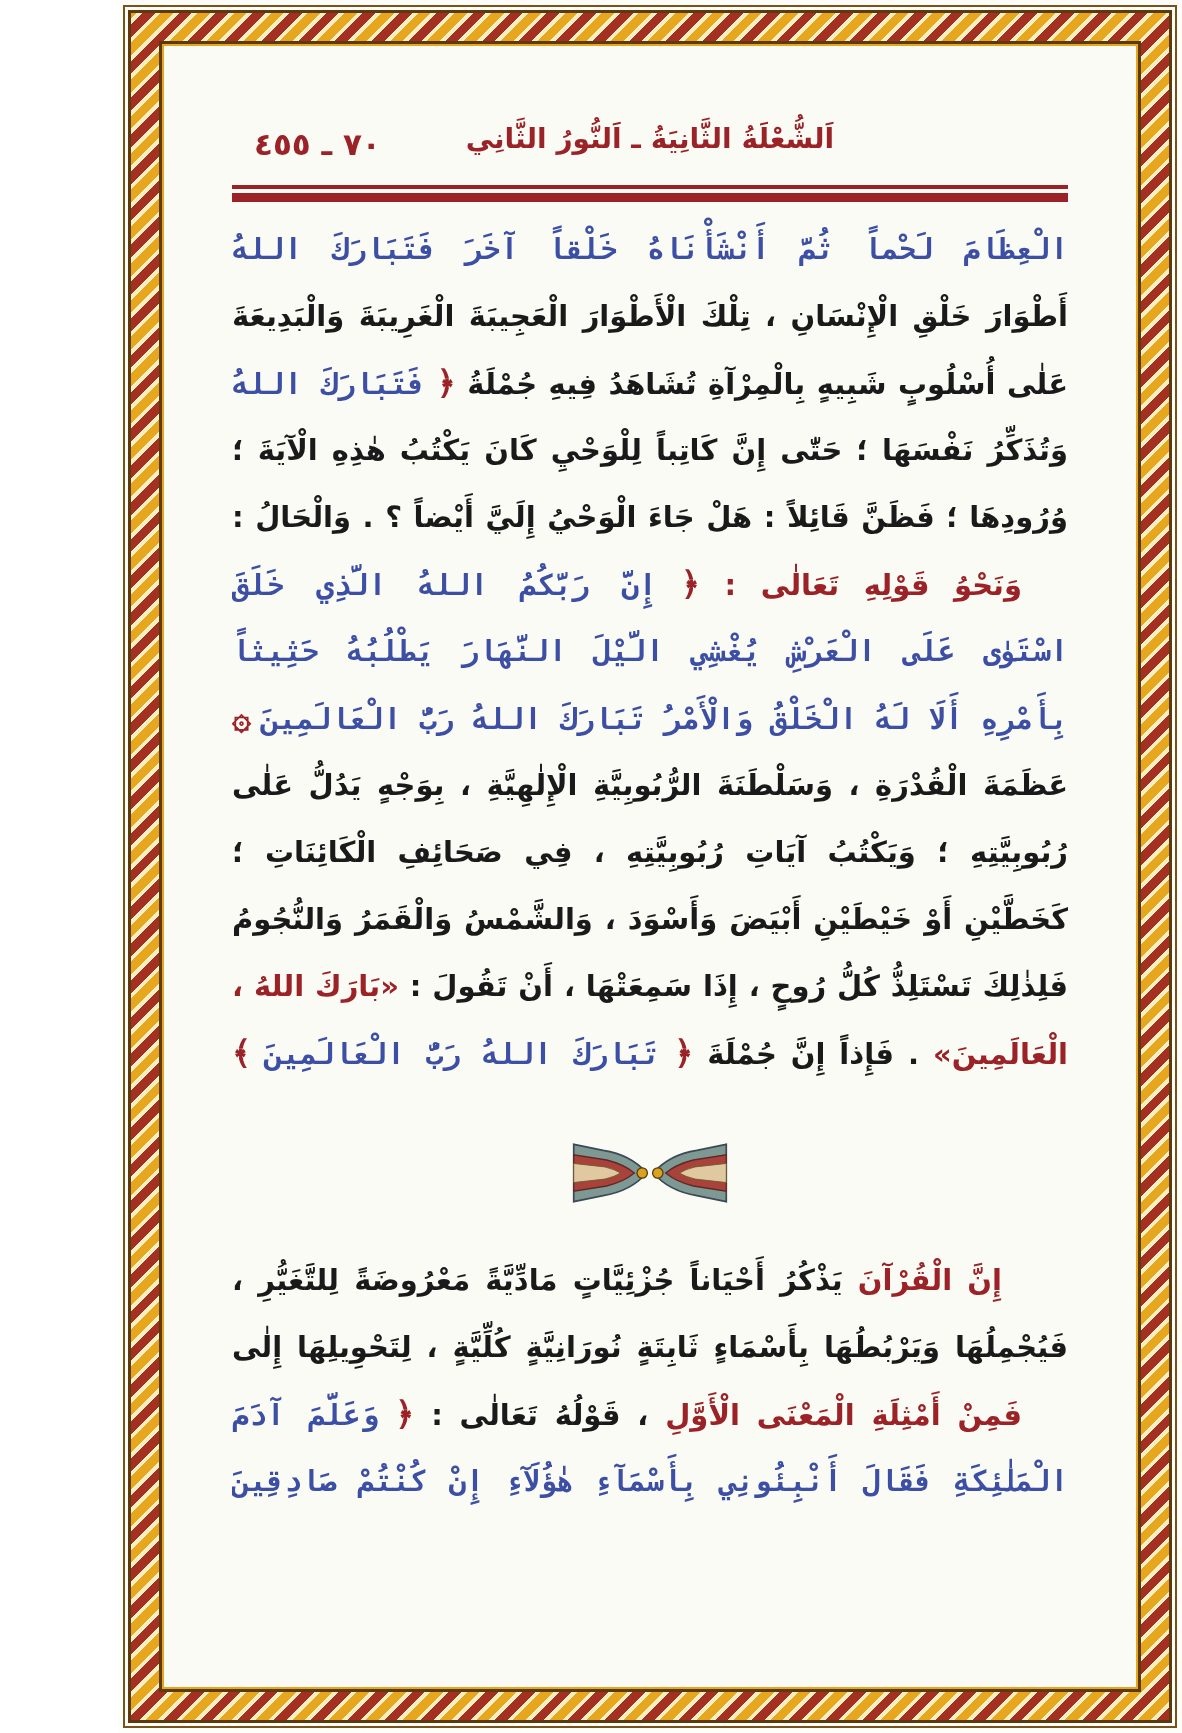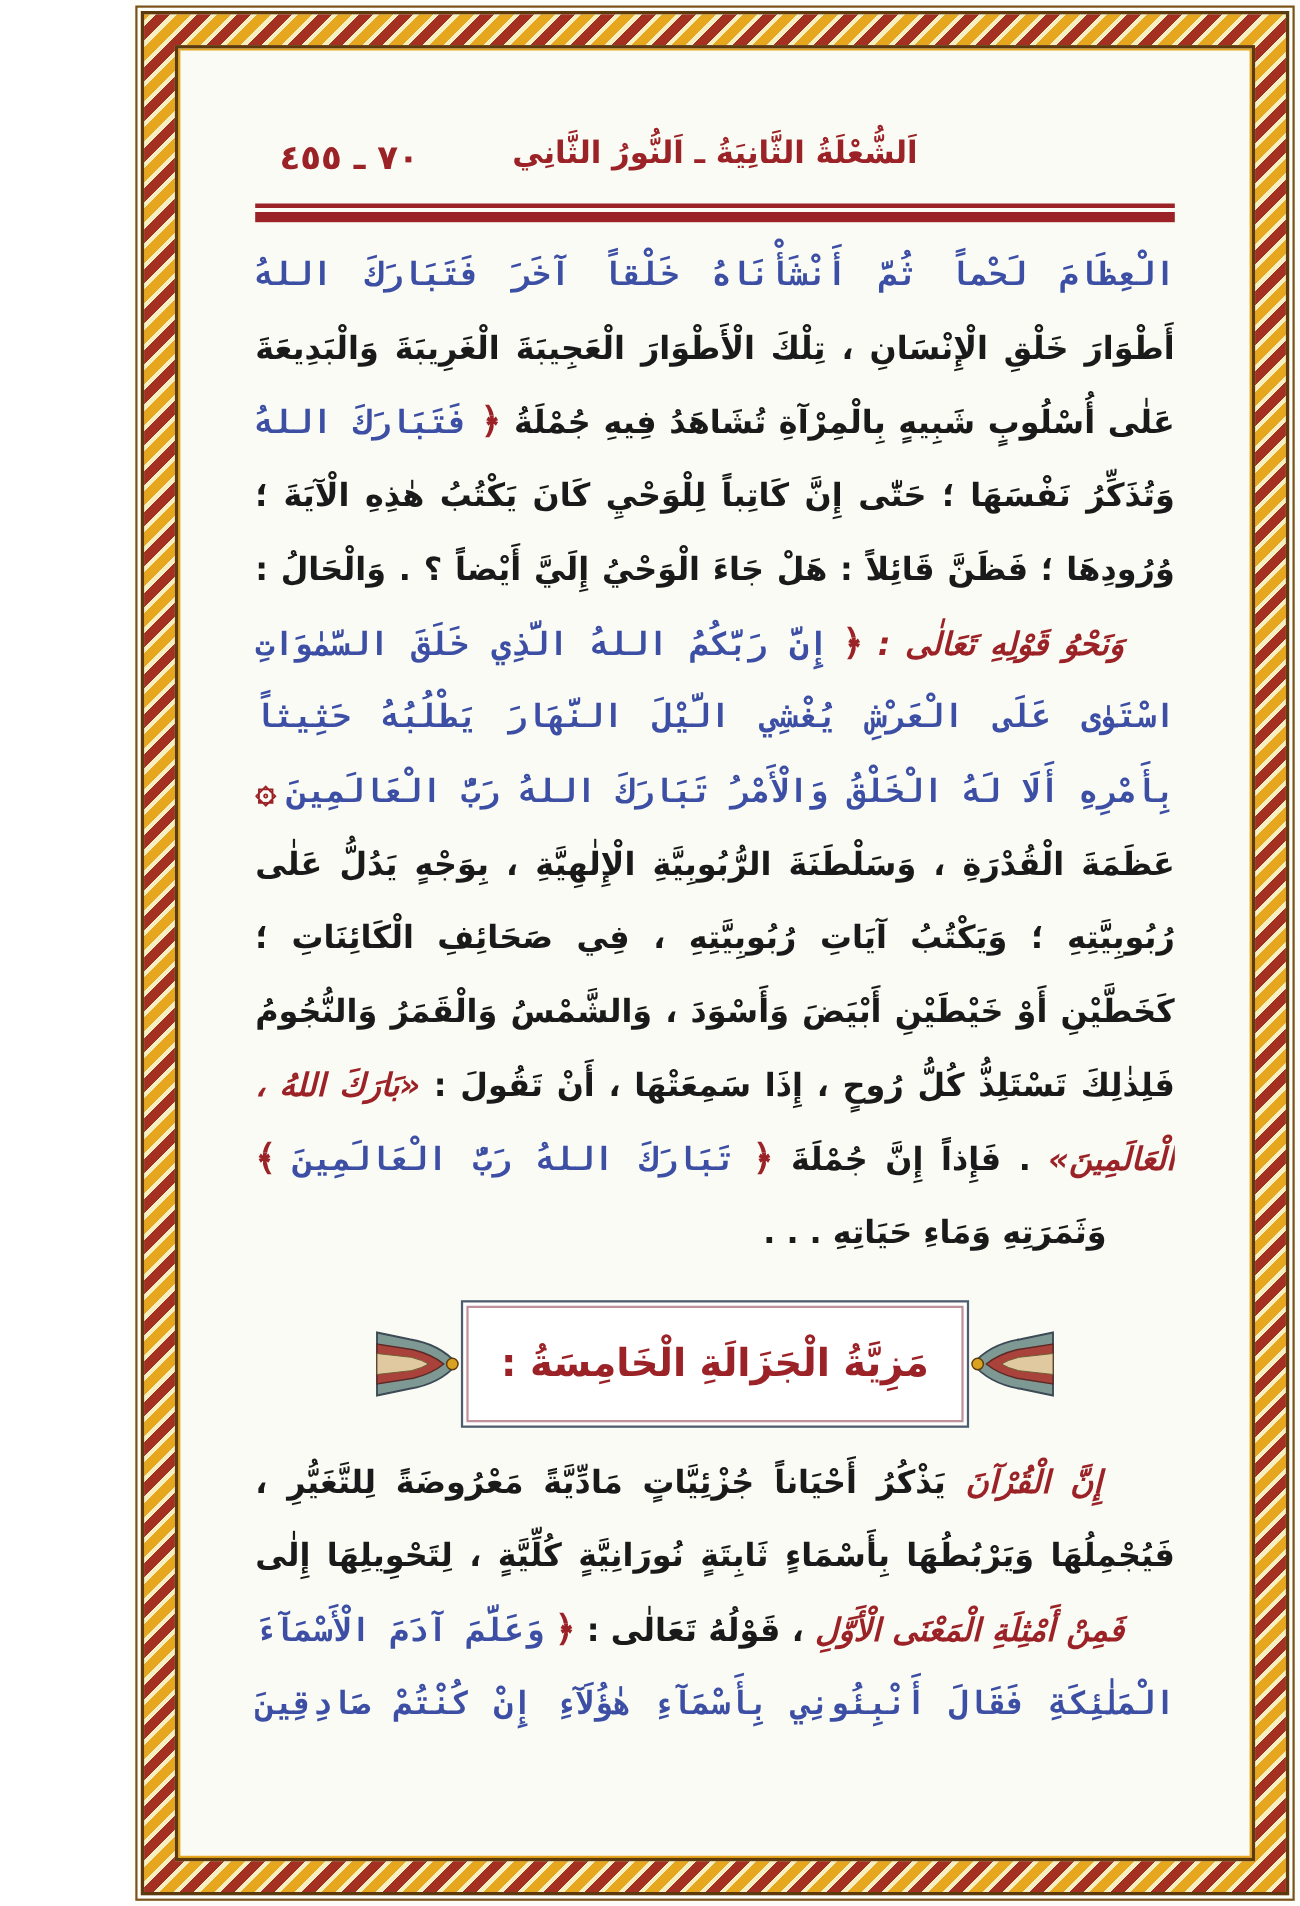--- a/index.html
+++ b/index.html
@@ -57,21 +57,21 @@
     height:67px;line-height:67px;
     font-size:29px;font-weight:bold;
     white-space:nowrap;
     text-align:justify;
     
   }
   .line.full{text-align-last:justify;white-space:normal;overflow:hidden;}
   .line.last{text-align:right;text-align-last:right;}
   .seg-body{color:var(--body);}
   .seg-verse{color:var(--blue);font-family:Liberation Mono, monospace;}
-  .seg-red{color:var(--red);font-style:italic;}
+  .seg-red{color:var(--red);}
   .seg-orn{color:var(--red);font-size:1.12em;}
   
   .heading-wrap{
     display:flex;align-items:center;justify-content:center;
     margin:26px auto 14px;height:120px;
   }
   .hbox{
     width:458px;height:112px;
     background:#ffffff;
     border:2px solid #4c5e6e;
@@ -109,35 +109,31 @@
           <div class="line full"><span class="seg-body">وَتُذَكِّرُ نَفْسَهَا ؛ حَتّٰى إِنَّ كَاتِباً لِلْوَحْيِ كَانَ يَكْتُبُ هٰذِهِ الْآيَةَ ؛ فَذَكَرَ هٰذِهِ الْكَلِمَةَ قَبْلَ</span></div>
           <div class="line full"><span class="seg-body">وُرُودِهَا ؛ فَظَنَّ قَائِلاً : هَلْ جَاءَ الْوَحْيُ إِلَيَّ أَيْضاً ؟ . وَالْحَالُ : أَنَّهُ كَمَالُ نِظَامِ الْكَلَامِ الْأَوَّلِ ،</span></div>
           <div class="line full" style="padding-right: 46px;"><span class="seg-red">وَنَحْوُ قَوْلِهِ تَعَالٰى :</span> <span class="seg-orn">﴿</span> <span class="seg-verse">إِنَّ رَبَّكُمُ اللهُ الَّذِي خَلَقَ السَّمٰوَاتِ وَالْأَرْضَ فِي سِتَّةِ أَيَّامٍ ثُمَّ</span></div>
           <div class="line full"><span class="seg-verse">اسْتَوٰى عَلَى الْعَرْشِ يُغْشِي الَّيْلَ النَّهَارَ يَطْلُبُهُ حَثِيثاً وَالشَّمْسَ وَالْقَمَرَ وَالنُّجُومَ مُسَخَّرَاتٍ</span></div>
           <div class="line full"><span class="seg-verse">بِأَمْرِهِ أَلَا لَهُ الْخَلْقُ وَالْأَمْرُ تَبَارَكَ اللهُ رَبُّ الْعَالَمِينَ</span> <span class="seg-orn">۞ ﴾</span> <span class="seg-body">؛ فَإِنَّ الْقُرْآنَ يُبَيِّنُ فِي هٰذِهِ الْآيَةِ ،</span></div>
           <div class="line full"><span class="seg-body">عَظَمَةَ الْقُدْرَةِ ، وَسَلْطَنَةَ الرُّبُوبِيَّةِ الْإِلٰهِيَّةِ ، بِوَجْهٍ يَدُلُّ عَلٰى قَدِيرٍ ذِي جَلَالٍ اسْتَوٰى عَلٰى عَرْشِ</span></div>
           <div class="line full"><span class="seg-body">رُبُوبِيَّتِهِ ؛ وَيَكْتُبُ آيَاتِ رُبُوبِيَّتِهِ ، فِي صَحَائِفِ الْكَائِنَاتِ ؛ وَيُحَوِّلُ اللَّيْلَ وَالنَّهَارَ مُتَعَاقِبَيْنِ</span></div>
           <div class="line full"><span class="seg-body">كَخَطَّيْنِ أَوْ خَيْطَيْنِ أَبْيَضَ وَأَسْوَدَ ، وَالشَّمْسُ وَالْقَمَرُ وَالنُّجُومُ مُتَهَيِّئَةٌ لِأَمْرِهِ كَجُنُودٍ مُطِيعَةٍ .</span></div>
           <div class="line full"><span class="seg-body">فَلِذٰلِكَ تَسْتَلِذُّ كُلُّ رُوحٍ ، إِذَا سَمِعَتْهَا ، أَنْ تَقُولَ :</span> <span class="seg-red">«بَارَكَ اللهُ ، مَا شَاءَ اللهُ ، فَتَبَارَكَ رَبُّ</span></div>
           <div class="line full"><span class="seg-red">الْعَالَمِينَ»</span> <span class="seg-body">. فَإِذاً إِنَّ جُمْلَةَ</span> <span class="seg-orn">﴿</span> <span class="seg-verse">تَبَارَكَ اللهُ رَبُّ الْعَالَمِينَ</span> <span class="seg-orn">﴾</span> <span class="seg-body">تَجْرِي مَجْرٰى خُلَاصَةِ السَّابِقِ ، وَنَوَاتِهِ</span></div>
-          <div class="line last" style="padding-right: 62px;"><span class="seg-body">وَثَمَرَتِهِ وَمَاءِ حَيَاتِهِ . . .</span></div>
         </div>
 
       <div class="heading-wrap">
         <span class="orn orn-left">
           <svg viewBox="0 0 90 70" xmlns="http://www.w3.org/2000/svg">
             <path d="M88,2 L88,68 L54,61 Q22,56 4,35 Q22,14 54,9 Z" fill="#7e9894" stroke="#3c4a55" stroke-width="2"></path>
             <path d="M88,14 L88,56 L50,50 Q30,45 18,35 Q30,25 50,20 Z" fill="#a8423a" stroke="#5c2a26" stroke-width="1.5"></path>
             <path d="M88,24 L88,46 L52,42 Q40,39 34,35 Q40,31 52,28 Z" fill="#e0c9a0" stroke="#6b5a30" stroke-width="1"></path>
             <circle cx="9" cy="35" r="6" fill="#d9a31f" stroke="#5c3a0e" stroke-width="1.5"></circle>
           </svg>
         </span>
-        <div class="hbox">
-          <span class="hlabel">مَزِيَّةُ الْجَزَالَةِ الْخَامِسَةُ :</span>
-        </div>
         <span class="orn orn-right">
           <svg viewBox="0 0 90 70" xmlns="http://www.w3.org/2000/svg">
             <path d="M88,2 L88,68 L54,61 Q22,56 4,35 Q22,14 54,9 Z" fill="#7e9894" stroke="#3c4a55" stroke-width="2"></path>
             <path d="M88,14 L88,56 L50,50 Q30,45 18,35 Q30,25 50,20 Z" fill="#a8423a" stroke="#5c2a26" stroke-width="1.5"></path>
             <path d="M88,24 L88,46 L52,42 Q40,39 34,35 Q40,31 52,28 Z" fill="#e0c9a0" stroke="#6b5a30" stroke-width="1"></path>
             <circle cx="9" cy="35" r="6" fill="#d9a31f" stroke="#5c3a0e" stroke-width="1.5"></circle>
           </svg>
         </span>
       </div>
 

